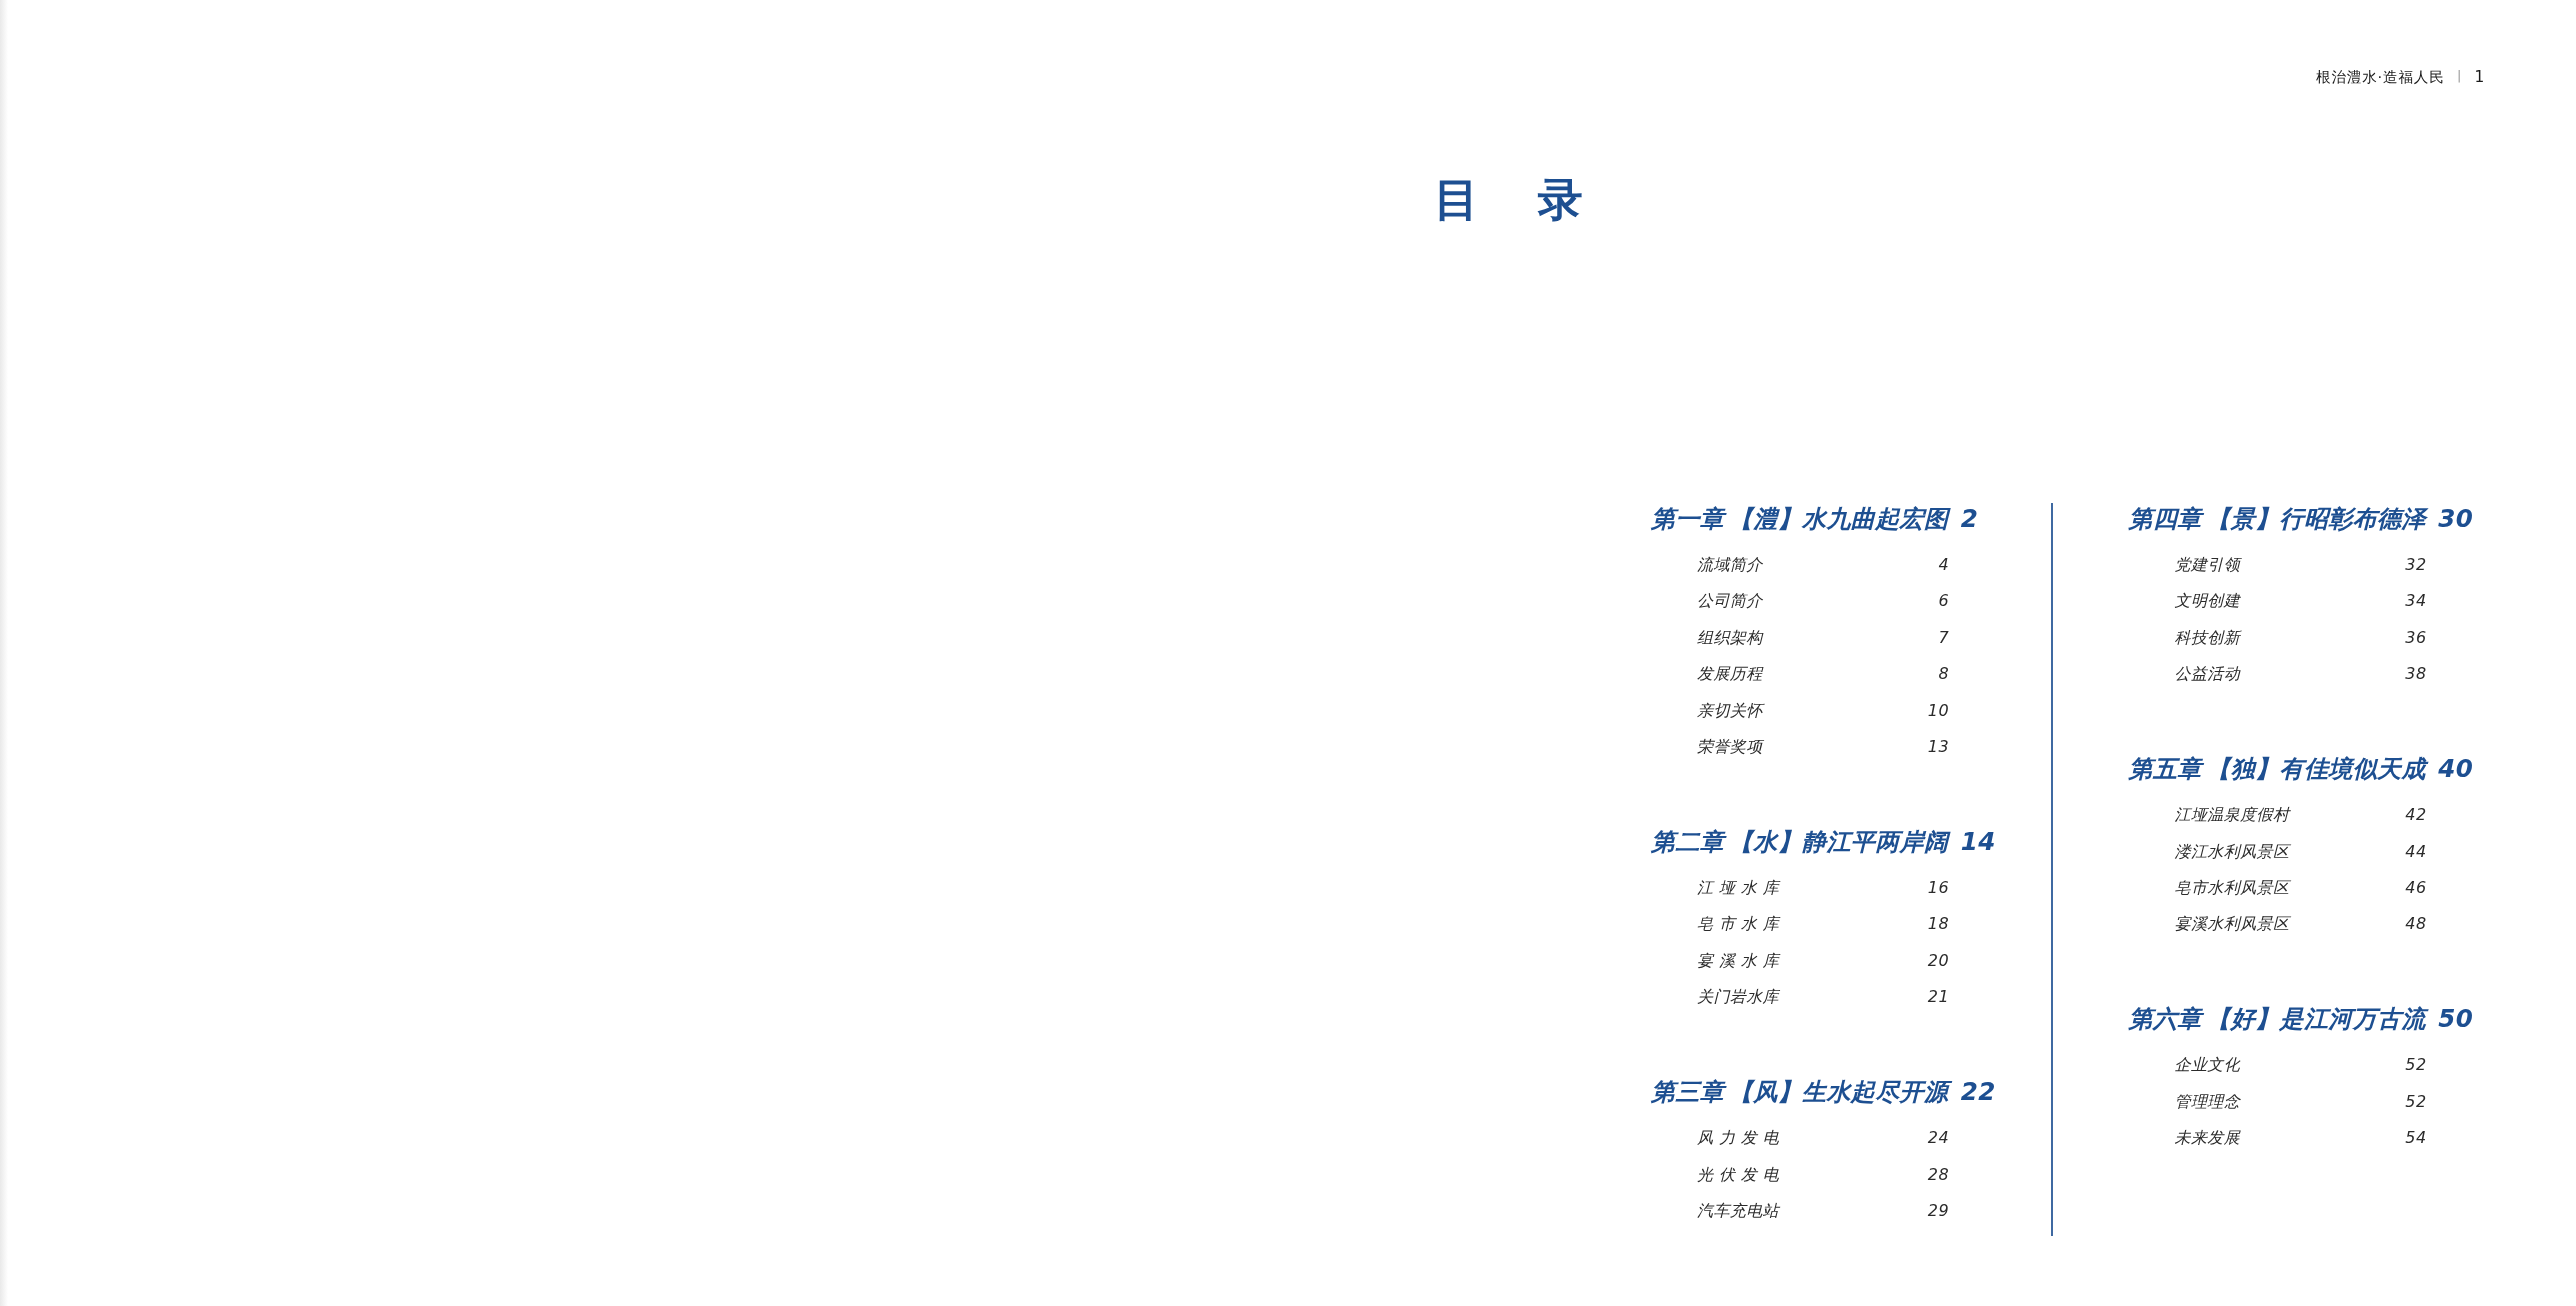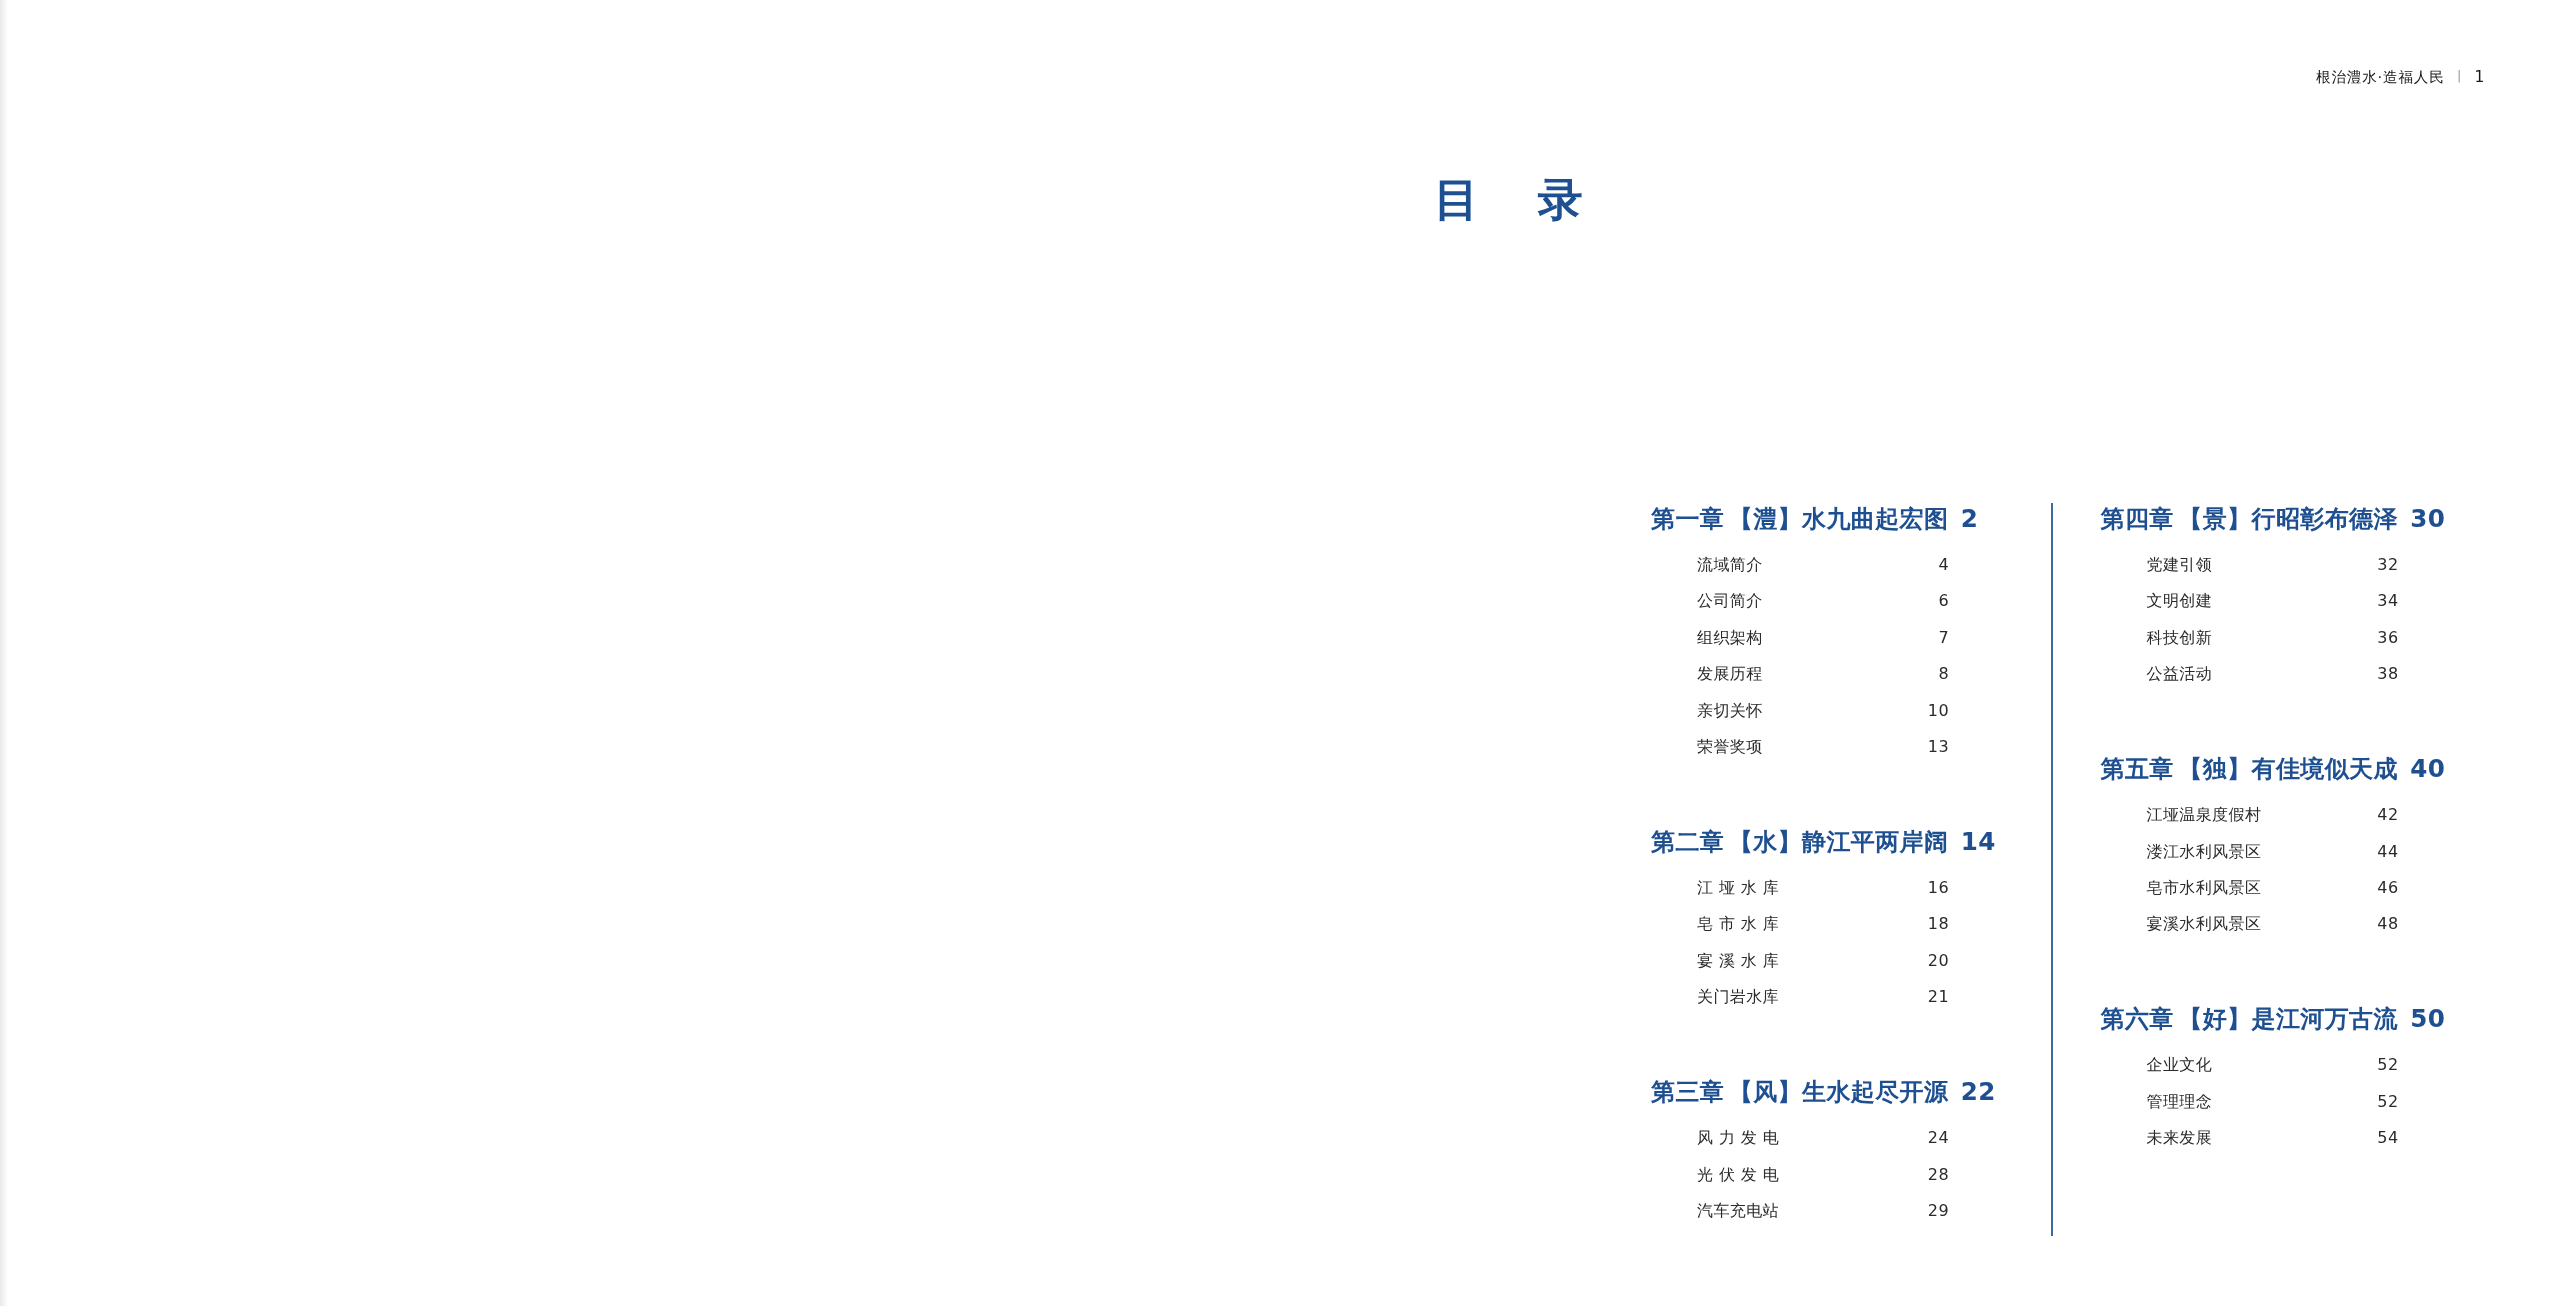--- a/index.html
+++ b/index.html
@@ -62,23 +62,25 @@
 
   .toc {
     position: absolute;
     top: 503px;
     left: 1651px;
     display: flex;
     align-items: flex-start;
   }
   .col {
     width: 369px;
+    font-style: italic;
   }
   .col.right {
     padding-left: 48px;
+    margin-left: 28px;
   }
   .divider {
     width: 1.5px;
     background: #1d4f91;
     height: 733px;
     margin-left: 31px;
     margin-right: 0;
     opacity: 0.85;
   }
 

